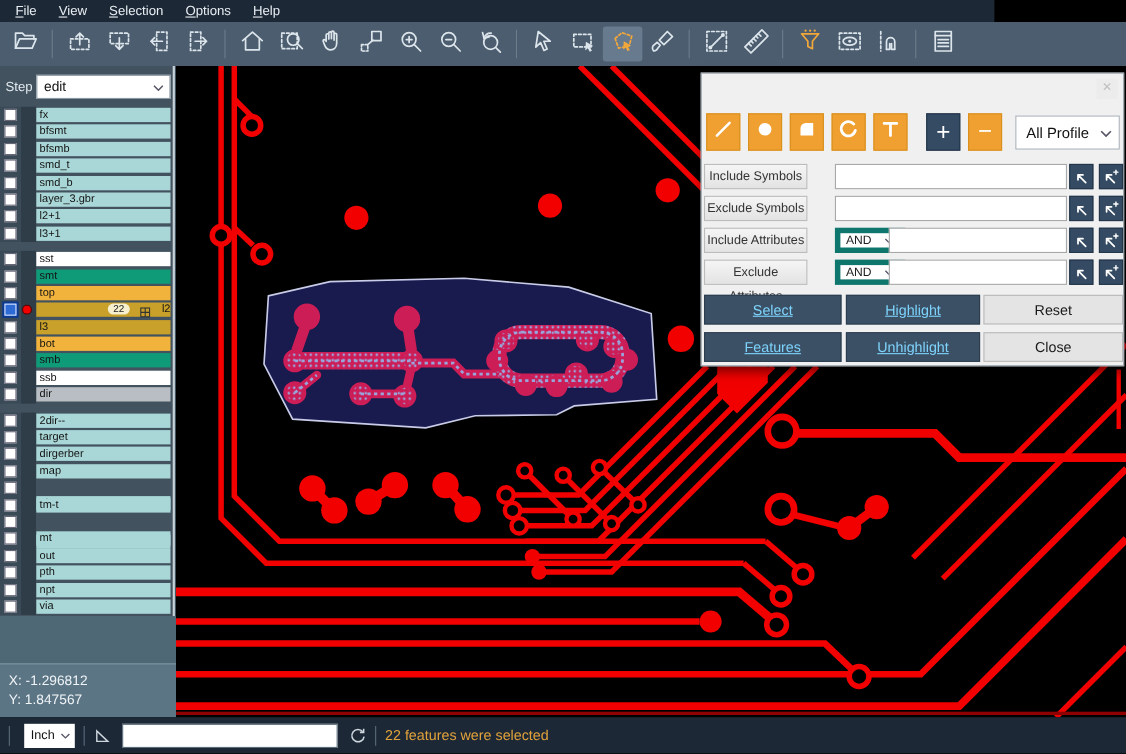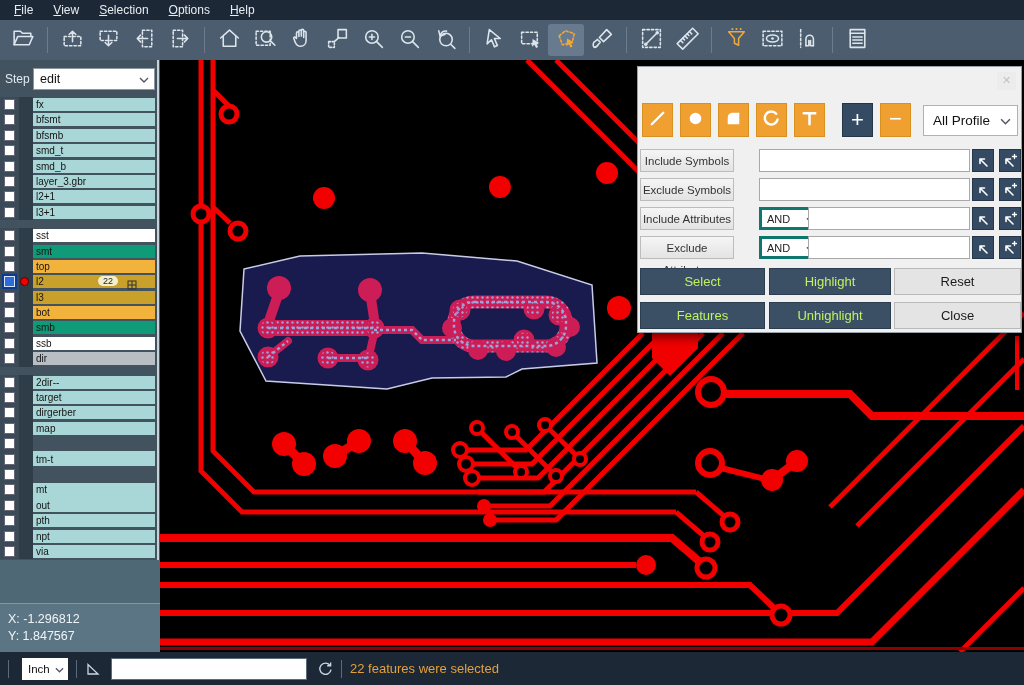--- a/index.html
+++ b/index.html
@@ -1,20 +1,20 @@
 <!DOCTYPE html>
 <html><head>
 <meta charset="utf-8">
 <style>
   * { margin:0; padding:0; box-sizing:border-box; }
   body { font-family:"Liberation Sans",sans-serif; background:#222; }
   #app { position:relative; width:1024px; height:685px; background:#000; overflow:hidden; }
 
   
-  .menubar { position:absolute; top:0; left:0; width:1024px; height:20px; background:#1c2836; display:flex; align-items:center; padding-left:4px; }
+  .menubar { position:absolute; top:0; left:0; width:904px; height:20px; background:#1c2836; display:flex; align-items:center; padding-left:4px; }
   .menu-item { color:#e8edf2; font-size:12px; padding:1px 10px 2px 10px; cursor:default; }
   .menu-item u { text-decoration:underline; }
 
   
   .toolbar { position:absolute; top:20px; left:0; width:1024px; height:40px; background:#4b5d6e; display:flex; align-items:center; padding-left:5px; }
   .tbtn { width:36px; height:32px; display:flex; align-items:center; justify-content:center; color:#dde5ec; border-radius:3px; flex:0 0 auto; }
   .tbtn.active { background:#687b8e; }
   .tbtn.accent { color:#f2a73b; }
   .tsep { width:1px; height:26px; background:#6b7d8d; margin:0 6px; flex:0 0 auto; }
 
@@ -43,24 +43,24 @@
   
   .dialog { position:absolute; left:637px; top:66px; width:385px; height:267px; background:#f0f0f0; border:1px solid #98a2aa; box-shadow:3px 4px 10px rgba(0,0,0,.55); }
   .dlg-title { position:absolute; top:0; left:0; width:100%; height:28px; background:#fafafa; border-bottom:1px solid #e2e2e2; color:#6d6d6d; font-size:12px; line-height:28px; padding-left:10px; }
   .dlg-close { position:absolute; top:5px; right:5px; width:19px; height:18px; background:#ececec; color:#c2c2c2; text-align:center; line-height:17px; font-size:11px; }
   .typebtn { position:absolute; top:36px; width:31px; height:34px; background:#f0a030; border:1px solid #d8901f; color:#fff; display:flex; align-items:center; justify-content:center; }
   .addbtn { position:absolute; top:36px; left:204px; width:31px; height:34px; background:#344b63; border:1px solid #24364a; color:#fff; font-size:22px; text-align:center; line-height:31px; }
   .minbtn { position:absolute; top:36px; left:242px; width:31px; height:34px; background:#f0a030; border:1px solid #d8901f; color:#fff; font-size:22px; text-align:center; line-height:30px; }
   .profile { position:absolute; top:38px; left:285px; width:95px; height:31px; background:#fff; border:1px solid #aab2ba; font-size:13.5px; color:#111; display:flex; align-items:center; justify-content:space-between; padding:0 6px 0 9px; }
   .flabel { position:absolute; left:2px; width:94px; height:23px; background:linear-gradient(#f5f5f5,#e3e3e3); border:1px solid #bcbcbc; font-size:11.5px; color:#333; text-align:center; line-height:22px; }
   .finput { position:absolute; height:23px; background:#fff; border:1px solid #a8a8a8; font-size:11px; padding:0 4px; }
-  .andsel { position:absolute; width:64px; height:23px; background:#fff; border:3px solid #0f766e; font-size:11px; color:#222; display:flex; align-items:center; justify-content:space-between; padding:0 5px;gap:10px; }
+  .andsel { position:absolute; width:64px; height:23px; background:#fff; border:5px solid #0f766e; font-size:11px; color:#222; display:flex; align-items:center; justify-content:space-between; padding:0 5px;gap:10px; }
   .abtn { position:absolute; width:22px; height:23px; background:#344b63; border:1px solid #24364a; display:flex; align-items:center; justify-content:center; }
   .act { position:absolute; height:27px; font-size:13px; text-align:center; line-height:26px; }
-  .act.dark { background:#3c5065; color:#bef264; border:1px solid #2c3d50; }
+  .act.dark { background:#3c5065; color:#7dd3fc; border:1px solid #2c3d50;text-decoration:underline; }
   .act.light { background:#e4e4e4; color:#1a1a1a; border:1px solid #b9b9b9; }
 
   
   .statusbar { position:absolute; left:0; top:652px; width:1024px; height:33px; background:#1c2836; display:flex; align-items:center; color:#cdd6de; }
   .sbsep { width:1px; height:18px; background:#5a6b7a; margin:0 8px; flex:0 0 auto; }
   .unit { width:46px; height:22px; background:#fff; color:#111; font-size:11.5px; display:flex; align-items:center; justify-content:space-between; padding:0 4px 0 6px; margin-left:5px; }
   .cmd { width:196px; height:22px; background:#fff; border:1px solid #5a6b7a; margin-left:10px; font-size:11px; padding:0 4px; }
   .ricon { margin-left:10px; display:flex; }
   .msg { color:#e2a23b; font-size:13px; }
 </style>
@@ -284,21 +284,21 @@
             <span class="cbx"></span>
             <div class="chip" style="background: rgb(15, 155, 120);"><span>smt</span></div>
           </div>
           <div class="layer-row">
             <span class="cbx"></span>
             <div class="chip" style="background: rgb(242, 179, 61);"><span>top</span></div>
           </div>
           <div class="layer-row">
             <span class="cbx sel"></span>
             <span class="reddot"></span>
-            <div class="chip" style="background: rgb(201, 160, 42);"><span>l2</span></div>
+            <div class="chip" style="background: rgb(201, 160, 42); text-align: right;"><span>l2</span></div>
             <span class="badge">22</span>
             <span class="gridicon"><svg width="10" height="10" viewBox="0 0 10 10" fill="none" stroke="#333" stroke-width="1">
                 <rect x="1" y="1" width="8" height="8"></rect>
                 <path d="M1 5h8M5 1v8"></path>
               </svg></span>
           </div>
           <div class="layer-row">
             <span class="cbx"></span>
             <div class="chip" style="background: rgb(201, 160, 42);"><span>l3</span></div>
           </div>

